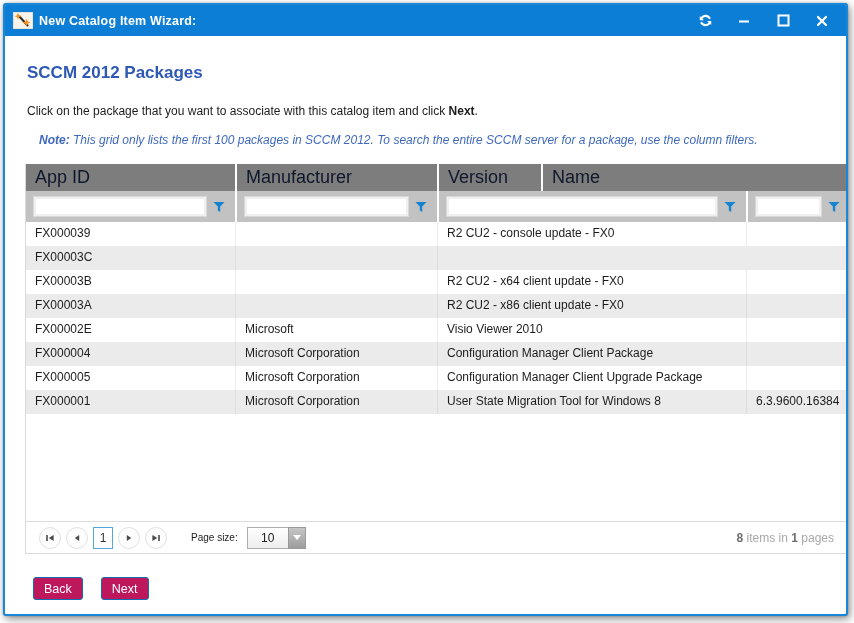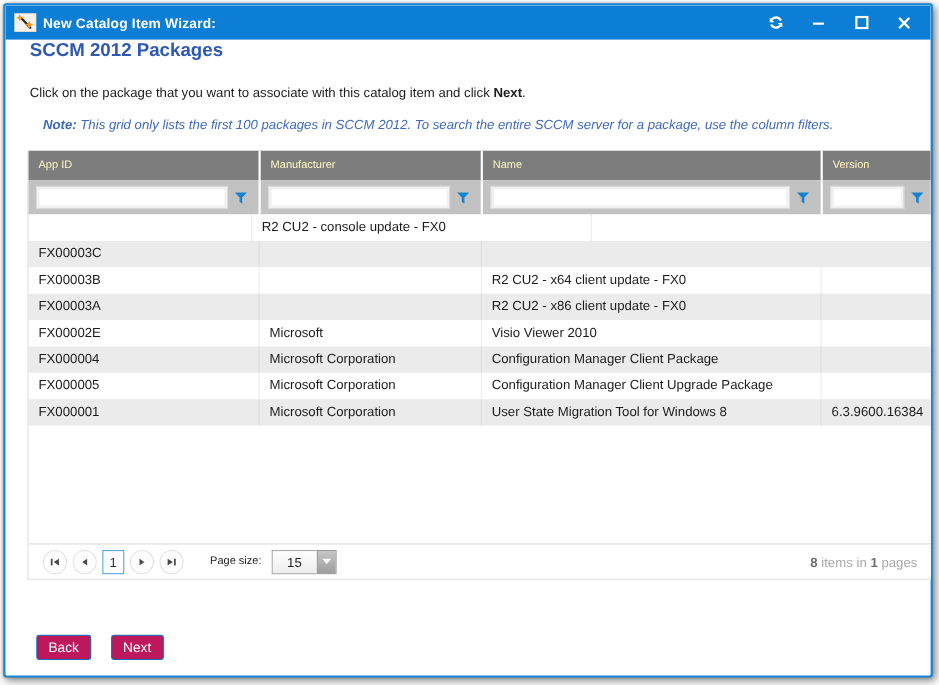--- a/index.html
+++ b/index.html
@@ -18,30 +18,30 @@
   .titlebar {
     height:31px; background:#0d7ed6; display:flex; align-items:center;
     padding:0 16px 0 8px; gap:6px;
   }
   .app-icon { width:20px; height:17px; flex:0 0 auto; }
   .title-text { flex:1; color:#fff; font-weight:bold; font-size:12.5px; letter-spacing:.2px; }
   .win-controls { display:flex; align-items:center; gap:23px; }
   .win-btn { width:16px; height:16px; display:grid; place-items:center; cursor:pointer; }
   
   .body { padding-left:20px; position:relative; height:578px; }
-  .heading { font-size:17px; font-weight:bold; color:#2d59b5; margin-left:2px; }
+  .heading { padding-top:27px; font-size:17px; font-weight:bold; color:#2d59b5; margin-left:2px; }
   .instruction { margin:21px 0 0 2px; font-size:12px; color:#1c1c1c; }
   .instruction b { font-weight:bold; }
   .note { margin:15px 0 0 2px; font-size:12px; font-style:italic; color:#3f69bd; }
   .note b { font-weight:bold;margin-left:12px; }
   
   .grid { margin-top:17px; width:826px; border:1px solid #d9d9d9; border-top:none; background:#fff; }
   .grid-header { display:flex; height:27px; background:#7d7d7d; }
   .gh-cell {
-    color:#fef9c3; font-size:10px; display:flex; align-items:center;
+    color:#0f172a; font-size:18px; display:flex; align-items:center;
     padding-left:9px; border-left:2px solid #fff; overflow:hidden; white-space:nowrap;
   }
   .gh-cell:first-child { border-left:none; }
   .filter-row { display:flex; height:31px; background:#c2c2c2; }
   .f-cell {
     display:flex; align-items:center; padding:0 4px 0 7px;
     border-left:2px solid #fff; overflow:hidden;
   }
   .f-cell:first-child { border-left:none; }
   .f-input {
@@ -142,22 +142,22 @@
 
       <div class="instruction"><span>Click on the package that you want to associate with this catalog item and click </span><b>Next</b><span>.</span></div>
 
       <div class="note"><b>Note:</b><span> This grid only lists the first 100 packages in SCCM 2012. To search the entire SCCM server for a package, use the column filters.</span></div>
 
       <div class="grid">
 
         <div class="grid-header">
           <div class="gh-cell col-appid">App ID</div>
           <div class="gh-cell col-manu">Manufacturer</div>
+          <div class="gh-cell col-ver">Version</div>
           <div class="gh-cell col-name">Name</div>
-          <div class="gh-cell col-ver">Version</div>
         </div>
 
         <div class="filter-row">
           <div class="f-cell col-appid">
             <input class="f-input" value="" style="">
             <span class="funnel">
               <svg width="12" height="12" viewBox="0 0 12 12">
                   <path d="M0.5 1 L11.5 1 L7.2 5.6 L7.2 11 L4.8 9.6 L4.8 5.6 Z" fill="#1583d0"></path>
                 </svg>
             </span>
@@ -182,20 +182,21 @@
             <input class="f-input" value="" style="">
             <span class="funnel">
               <svg width="12" height="12" viewBox="0 0 12 12">
                   <path d="M0.5 1 L11.5 1 L7.2 5.6 L7.2 11 L4.8 9.6 L4.8 5.6 Z" fill="#1583d0"></path>
                 </svg>
             </span>
           </div>
         </div>
 
         <div class="grid-row">
+          <div class="g-cell col-appid">FX000039</div>
           <div class="g-cell col-manu"></div>
           <div class="g-cell col-name">R2 CU2 - console update - FX0</div>
           <div class="g-cell col-ver"></div>
         </div>
         <div class="grid-row alt">
           <div class="g-cell col-appid">FX00003C</div>
           <div class="g-cell col-manu"></div>
           <div class="g-cell col-ver"></div>
         </div>
         <div class="grid-row">
@@ -256,21 +257,21 @@
               </svg>
           </span>
           <span class="pg-btn">
             <svg width="10" height="10" viewBox="0 0 10 10">
                 <path d="M1.4 2 L6.2 5 L1.4 8 Z" fill="#4a4a4a"></path>
                 <rect x="7.2" y="2" width="1.6" height="6" fill="#4a4a4a"></rect>
               </svg>
           </span>
           <span class="pagesize-label">Page size:</span>
           <span class="combo">
-            <span class="combo-val">15</span>
+            <span class="combo-val">10</span>
             <span class="combo-arrow">
               <svg width="10" height="7" viewBox="0 0 10 7">
                   <path d="M1 1 L9 1 L5 6 Z" fill="#ffffff"></path>
                 </svg>
             </span>
           </span>
           <span class="items-summary"><span class="num">8</span><span> items in </span><span class="num">1</span><span> pages</span></span>
         </div>
       </div>
 

